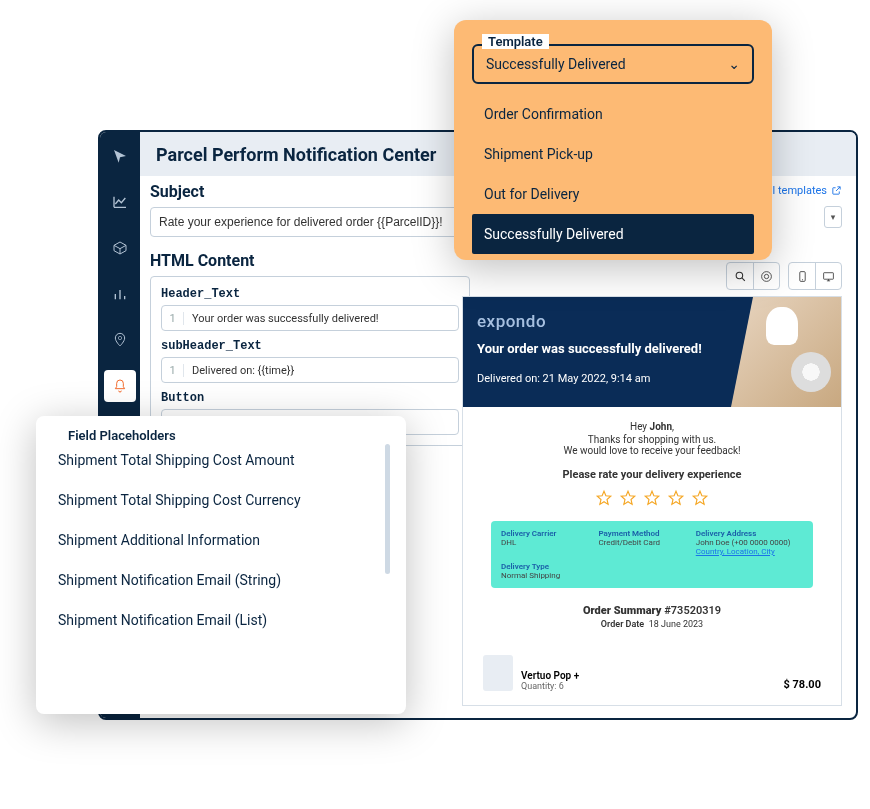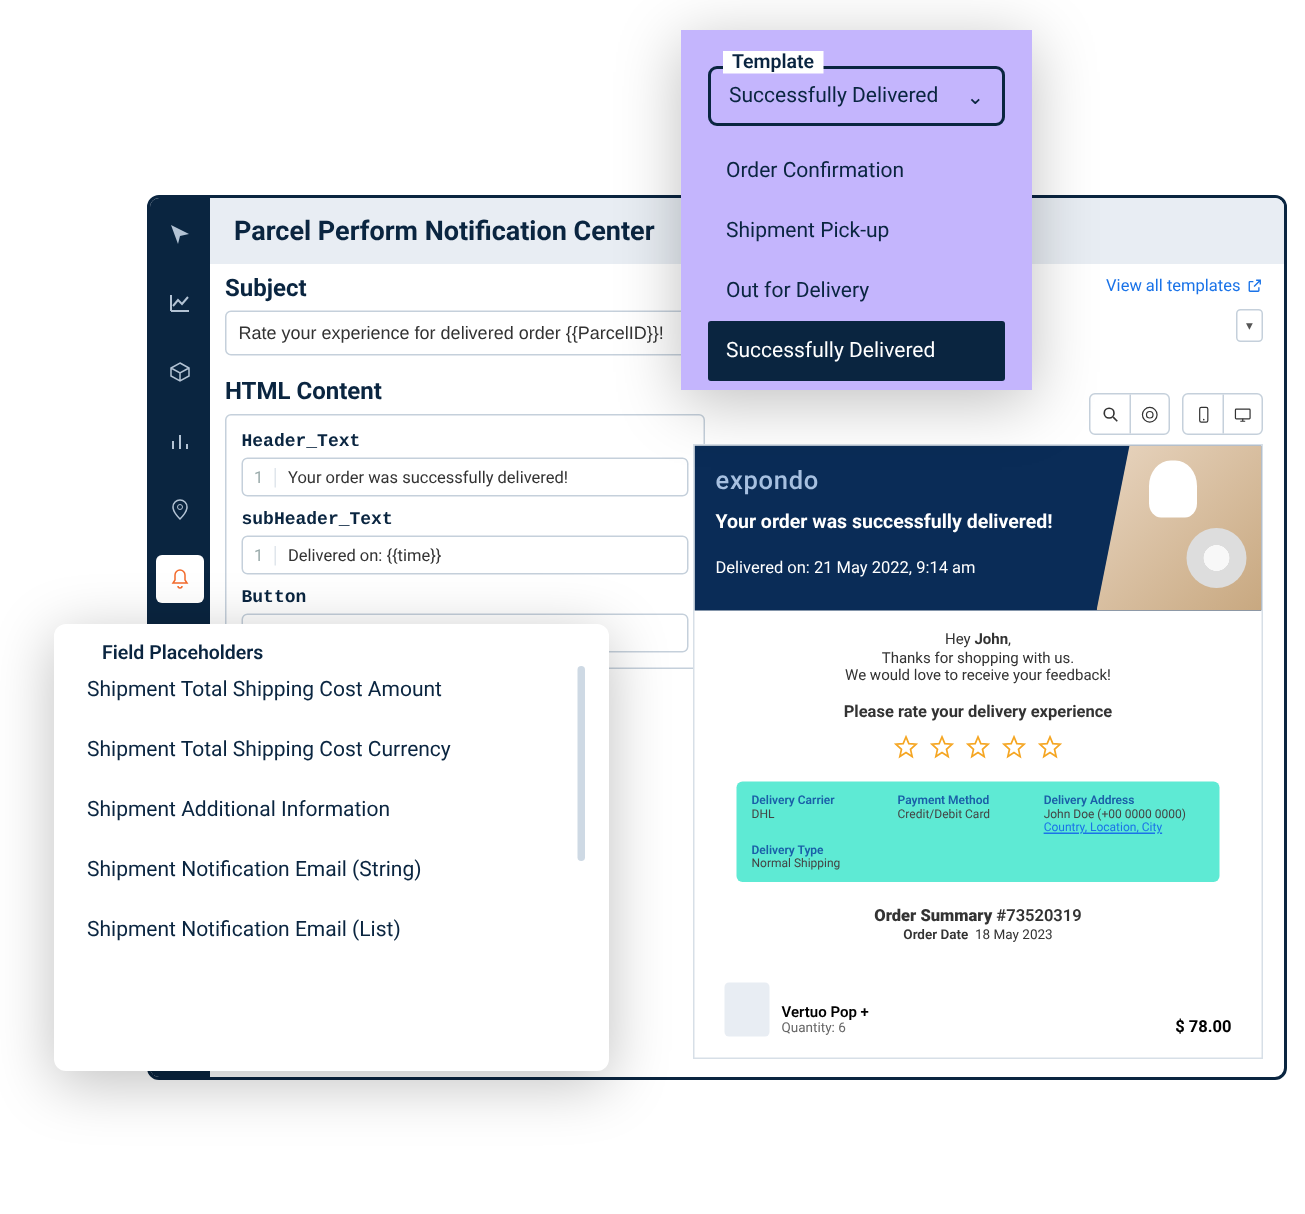--- a/index.html
+++ b/index.html
@@ -144,23 +144,23 @@
   }
   .item-img { width:30px; height:36px; background:#e8edf3; border-radius:3px; margin-right:8px; }
   .item-nm { font-weight:600; }
   .item-qt { font-size:9px; color:#666; }
   .item-pr { margin-left:auto; font-weight:700; font-size:11px; }
   
   
   .template-card {
     position: absolute;
     left: 454px; top: 20px;
-    width: 234px;
-    background:#c4b5fd;
-    border-radius: 0;
+    width: 318px;
+    background:#fdba74;
+    border-radius: 12px;
     box-shadow: 0 8px 40px rgba(0,0,0,.25);
     padding: 24px 18px 6px;
     z-index: 50;
   }
   .tc-legend {
     position:absolute; top: 14px; left: 28px;
     background:#fff; padding: 0 6px;
     font-size: 13px; font-weight:600; color:#0a2540;
   }
   .tc-select {
@@ -357,21 +357,21 @@
             <div class="ib-l">Delivery Address</div>
             <div class="ib-v">John Doe (+00 0000 0000)</div>
             <div class="ib-link">Country, Location, City</div>
           </div>
         <div>
             <div class="ib-l">Delivery Type</div>
             <div class="ib-v">Normal Shipping</div>
           </div>
       </div>
       <div class="ordsum"><b>Order Summary </b><span>#73520319</span></div>
-      <div class="orddate"><b>Order Date</b>&nbsp;&nbsp;<span>18 May 2023</span></div>
+      <div class="orddate"><b>Order Date</b>&nbsp;&nbsp;<span>18 June 2023</span></div>
     </div>
     <div class="item-row">
       <div class="item-img"></div>
       <div>
         <div class="item-nm">Vertuo Pop +</div>
         <div class="item-qt">Quantity: 6</div>
       </div>
       <div class="item-pr">$ 78.00</div>
     </div>
   </div>

